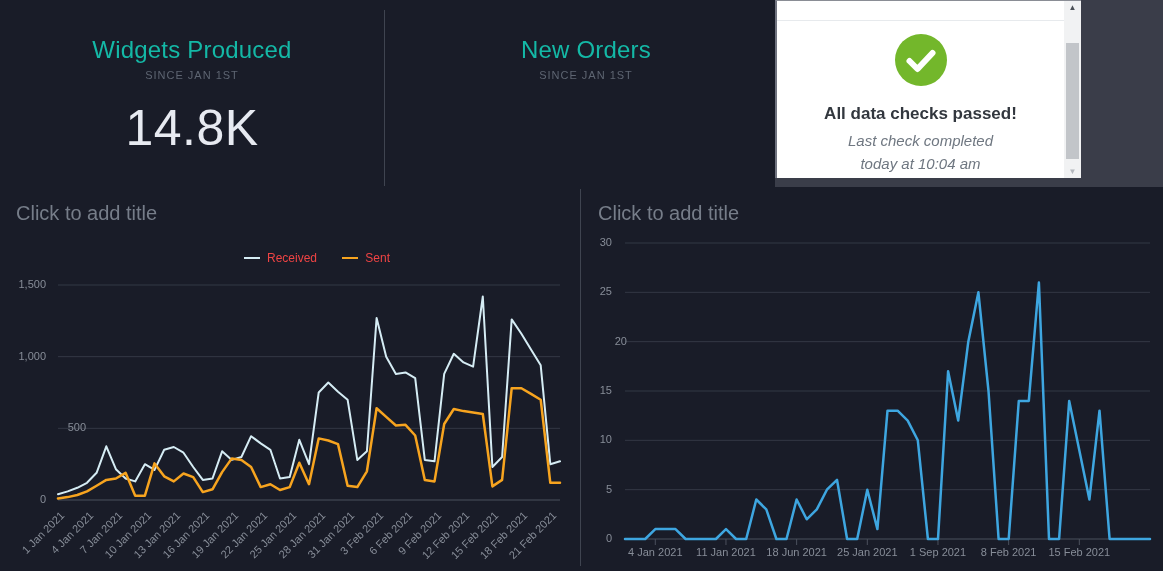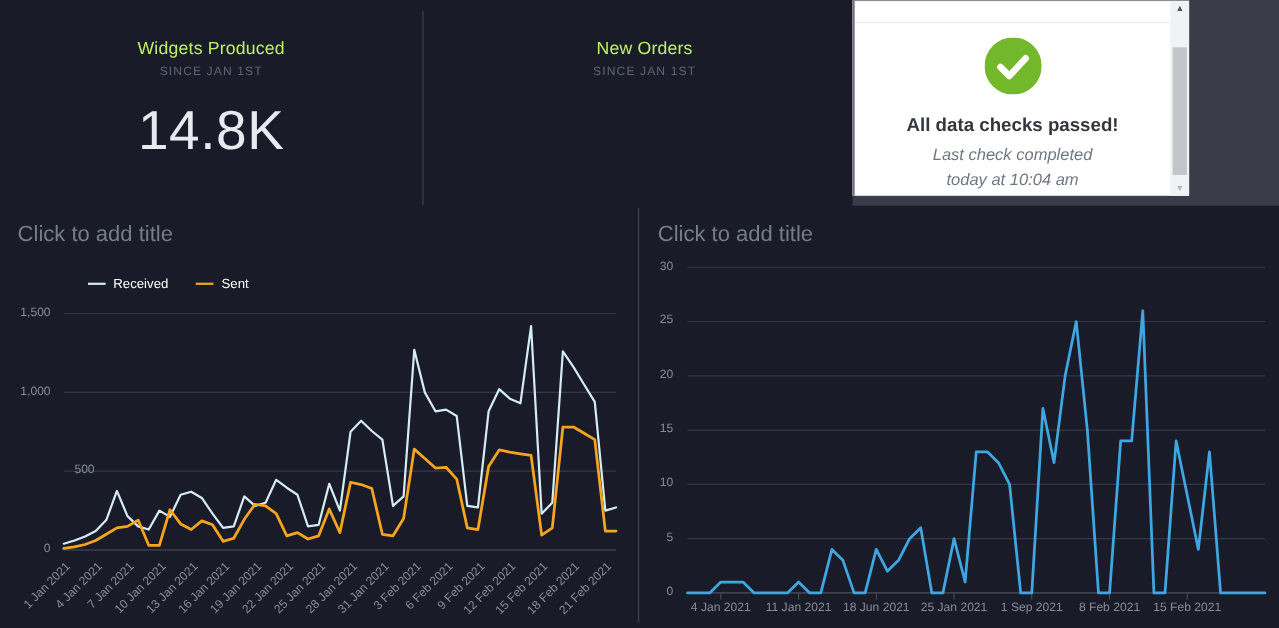--- a/index.html
+++ b/index.html
@@ -1,40 +1,40 @@
 <!DOCTYPE html>
 <html><head>
 <meta charset="utf-8">
 <style>
   html,body{margin:0;padding:0;background:#0e1019;}
   .stage{position:relative;width:1163px;height:571px;background:#191c28;overflow:hidden;
          font-family:"Liberation Sans",sans-serif;}
   
   .kpi{position:absolute;top:0;height:186px;text-align:center;}
-  .kpi-title{margin-top:36px;font-size:16px;color:#bef264;letter-spacing:.2px;}
+  .kpi-title{margin-top:36px;font-size:24px;color:#14b8a6;letter-spacing:.2px;}
   .kpi-sub{margin-top:5px;font-size:11px;color:#5e6572;letter-spacing:1px;}
   .kpi-value{margin-top:18px;font-size:50px;color:#e7eaf1;font-weight:400;letter-spacing:.5px;}
   .vdivider{position:absolute;width:1px;background:#3f4450;}
   
   .gray-panel{position:absolute;left:775px;top:0;width:388px;height:187px;background:#3a3d49;}
   .popup{position:absolute;left:775px;top:0;width:306px;height:178px;background:#ffffff;
          border-left:2px solid #717480;border-top:1px solid #8a8d95;box-sizing:border-box;}
   .popup-divider{position:absolute;left:0;top:19px;width:287px;height:1px;background:#e7eaed;}
   .popup-check{position:absolute;left:0;top:33px;width:287px;text-align:center;}
   .popup-heading{position:absolute;left:0;top:103px;width:287px;text-align:center;
                  font-size:17px;font-weight:bold;color:#32373e;}
   .popup-line{position:absolute;left:0;width:287px;text-align:center;font-size:15px;
               font-style:italic;color:#6f7781;}
   .scrollbar{position:absolute;right:0;top:0;width:17px;height:177px;background:#f1f2f3;}
   .scroll-thumb{position:absolute;left:2px;top:42px;width:13px;height:116px;background:#c2c5c9;}
   .scroll-up{position:absolute;left:0;top:2px;width:17px;text-align:center;font-size:8px;color:#4c5158;}
   .scroll-down{position:absolute;left:0;bottom:2px;width:17px;text-align:center;font-size:8px;color:#b4b8be;}
   
   .chart-title{position:absolute;top:202px;font-size:20px;color:#767d89;cursor:pointer;}
-  .legend{position:absolute;left:58px;top:251px;width:496px;text-align:left;font-size:12px;color:#ffffff;}
+  .legend{position:absolute;left:58px;top:251px;width:496px;text-align:center;font-size:12px;color:#ef4444;}
   .legend .item{margin-left:22px;white-space:nowrap;}
   .legend .swatch{display:inline-block;width:16px;height:2px;vertical-align:middle;margin-right:7px;margin-top:-2px;}
   .ylab{position:absolute;font-size:11px;color:#878d98;text-align:right;}
   .xlab{position:absolute;font-size:11px;color:#878d98;text-align:center;}
   .xlab-rot{position:absolute;font-size:11px;color:#878d98;white-space:nowrap;
             transform:translateX(-100%) rotate(-45deg);transform-origin:100% 0%;}
   svg.plot{position:absolute;overflow:visible;}
 </style>
 </head>
 <body>
@@ -126,21 +126,21 @@
     <div class="xlab-rot" style="left: 347.615px; top: 509px;">31 Jan 2021</div>
     <div class="xlab-rot" style="left: 376.577px; top: 509px;">3 Feb 2021</div>
     <div class="xlab-rot" style="left: 405.538px; top: 509px;">6 Feb 2021</div>
     <div class="xlab-rot" style="left: 434.5px; top: 509px;">9 Feb 2021</div>
     <div class="xlab-rot" style="left: 463.462px; top: 509px;">12 Feb 2021</div>
     <div class="xlab-rot" style="left: 492.423px; top: 509px;">15 Feb 2021</div>
     <div class="xlab-rot" style="left: 521.385px; top: 509px;">18 Feb 2021</div>
     <div class="xlab-rot" style="left: 550.346px; top: 509px;">21 Feb 2021</div>
     <div class="ylab" style="left: 570px; width: 42px; top: 236px;">30</div>
     <div class="ylab" style="left: 570px; width: 42px; top: 285.333px;">25</div>
-    <div class="ylab" style="left: 570px; width: 42px; top: 334.667px;">20</div>
+    <div class="ylab" style="left: 585px; width: 42px; top: 334.667px;">20</div>
     <div class="ylab" style="left: 570px; width: 42px; top: 384px;">15</div>
     <div class="ylab" style="left: 570px; width: 42px; top: 433.333px;">10</div>
     <div class="ylab" style="left: 570px; width: 42px; top: 482.667px;">5</div>
     <div class="ylab" style="left: 570px; width: 42px; top: 532px;">0</div>
     <div class="xlab" style="left: 610.288px; width: 90px; top: 546px;">4 Jan 2021</div>
     <div class="xlab" style="left: 680.962px; width: 90px; top: 546px;">11 Jan 2021</div>
     <div class="xlab" style="left: 751.635px; width: 90px; top: 546px;">18 Jun 2021</div>
     <div class="xlab" style="left: 822.308px; width: 90px; top: 546px;">25 Jan 2021</div>
     <div class="xlab" style="left: 892.981px; width: 90px; top: 546px;">1 Sep 2021</div>
     <div class="xlab" style="left: 963.654px; width: 90px; top: 546px;">8 Feb 2021</div>

